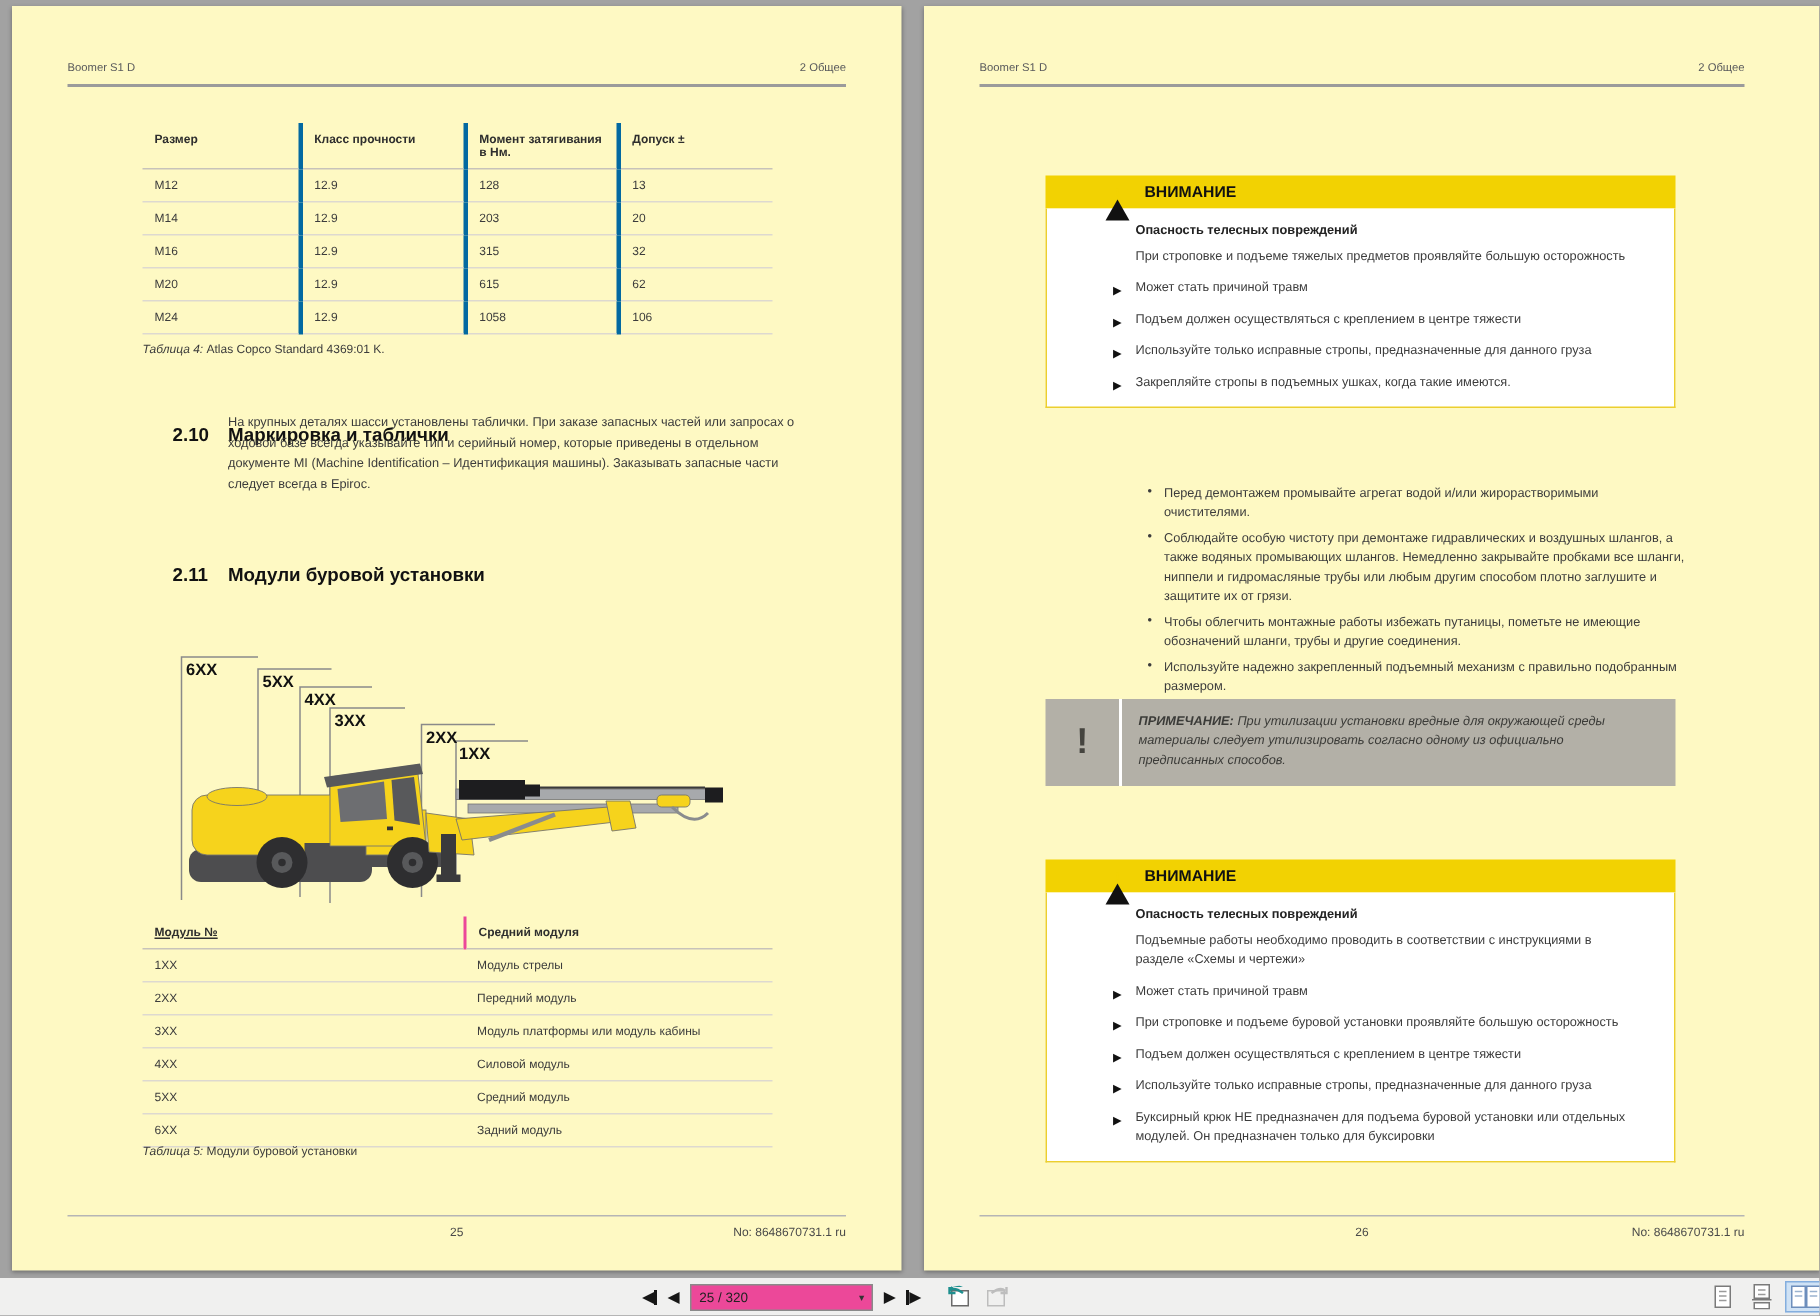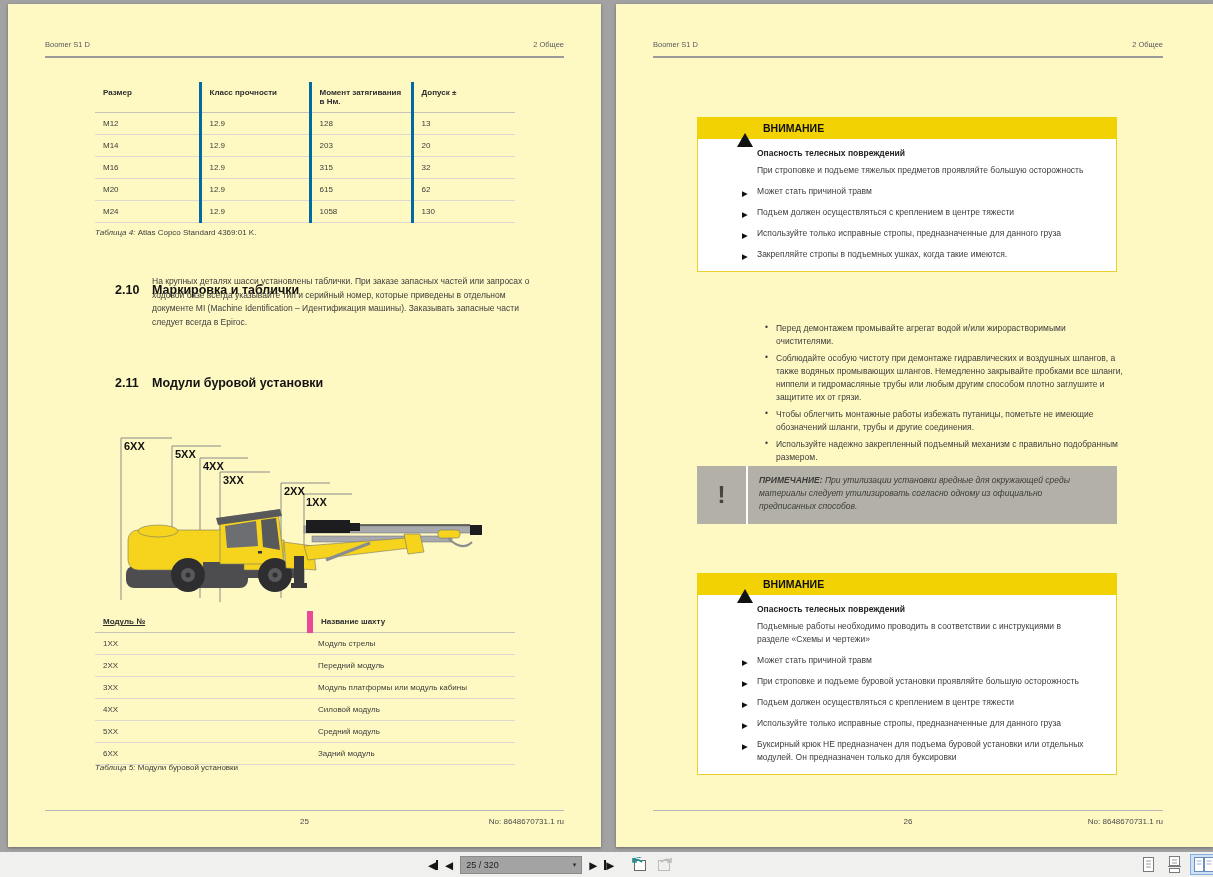--- a/index.html
+++ b/index.html
@@ -23,21 +23,21 @@
   #page-right .pg-footer{right:50px;}
   .pf-page{position:absolute;left:0;right:0;text-align:center;}
   .pf-doc{position:absolute;right:0;top:0;}
 
   
   .doc-table{position:absolute;border-collapse:collapse;table-layout:fixed;}
   .doc-table th,.doc-table td{font-size:8px;color:#3c3c3c;text-align:left;
     padding:6px 8px;border-bottom:1px solid #ddd9d0;vertical-align:top;}
   .doc-table thead th{font-weight:bold;color:#2e2e2e;border-bottom:1px solid #c7c3ba;}
   .vlines th:not(:last-child),.vlines td:not(:last-child){border-right:3px solid #0369a1;}
-  .hv thead th:not(:last-child){border-right:6px solid #ec4899;text-decoration:underline;}
+  .hv thead th:not(:last-child){border-right:2px solid #ec4899;text-decoration:underline;}
   .caption{position:absolute;font-size:8px;color:#3c3c3c;}
   .cap-label{font-style:italic;}
 
   
   .sec{position:absolute;left:107px;display:flex;font-weight:bold;font-size:12.5px;color:#121212;margin-top:27px;}
   .sec .num{width:37px;flex:0 0 37px;}
   .bodytext{position:absolute;font-size:8.5px;line-height:13.5px;color:#3c3c3c;}
 
   
   .warnbox{position:absolute;left:81px;width:420px;}
@@ -68,21 +68,21 @@
 
   .diagram{position:absolute;top:426px;left:100px;width:440px;height:176px;}
   .diagram text{font-weight:bold;font-size:11px;fill:#111;}
 
   
   .toolbar{position:absolute;left:0;right:0;bottom:0;height:25px;background:#f0f0ef;}
   .navgroup{position:absolute;left:428px;top:0;height:25px;display:flex;align-items:center;gap:7px;}
   .tbtn{display:flex;align-items:center;cursor:default;}
   .glyph{font-size:10.5px;color:#161616;line-height:10px;}
   .bar{width:2px;height:10px;background:#161616;display:inline-block;}
-  .pagefield{width:110px;height:16px;background:#a3a3a3;border:1px solid #8a8a8a;display:flex;
+  .pagefield{width:110px;height:16px;background:#ec4899;border:1px solid #8a8a8a;display:flex;
     align-items:center;padding:0 5px;font-size:9px;color:#222;}
   .pagefield .caret{margin-left:auto;font-size:7px;color:#333;}
   .viewgroup{display:flex;align-items:center;gap:8px;margin-left:10px;}
   .layoutgroup{position:absolute;right:-5px;top:0;height:25px;display:flex;align-items:center;gap:5px;}
   .layout-ic{padding:1px 2px;border:1px solid transparent;display:flex;}
   .layout-ic.sel{background:#cfe2f5;border-color:#84aede;}
 </style>
 </head>
 <body>
 
@@ -129,21 +129,21 @@
         <tr>
           <td>M20</td>
           <td>12.9</td>
           <td>615</td>
           <td>62</td>
         </tr>
         <tr>
           <td>M24</td>
           <td>12.9</td>
           <td>1058</td>
-          <td>130</td>
+          <td>106</td>
         </tr>
       </tbody>
   </table>
   <div class="caption" style="top:224px;left:87px;">
     <span class="cap-label">Таблица 4:</span><span> Atlas Copco Standard 4369:01 K.</span>
   </div>
 
   <div class="sec" style="top:252px;">
     <span class="num">2.10</span>
     <span>Маркировка и таблички</span>
@@ -208,21 +208,21 @@
   </svg>
 
   <table class="doc-table hv" style="top:607px;left:87px;width:420px;">
     <colgroup>
         <col style="width:215px">
         <col style="width:205px">
       </colgroup>
     <thead>
         <tr>
           <th>Модуль №</th>
-          <th>Название шахту</th>
+          <th>Средний модуля</th>
         </tr>
       </thead>
     <tbody>
         <tr>
           <td>1XX</td>
           <td>Модуль стрелы</td>
         </tr>
         <tr>
           <td>2XX</td>
           <td>Передний модуль</td>

